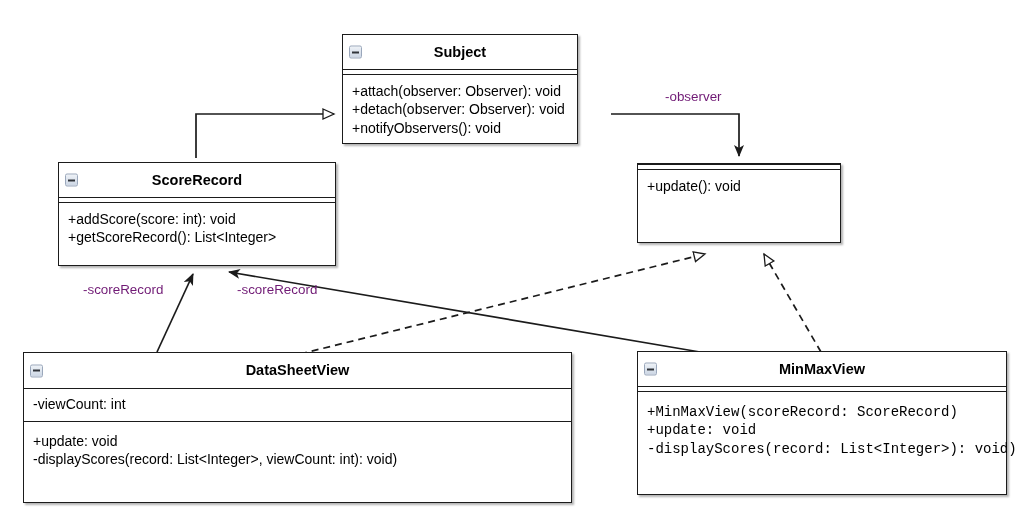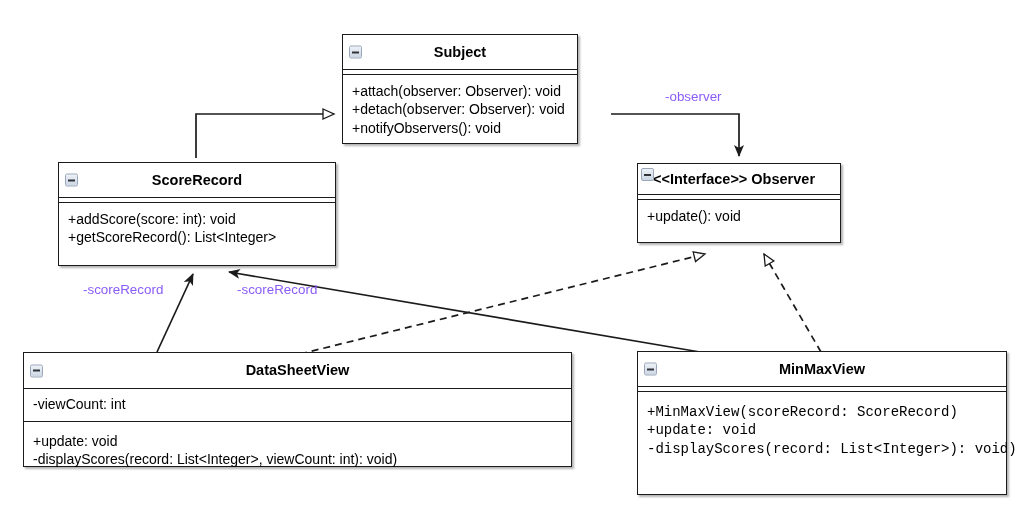--- a/index.html
+++ b/index.html
@@ -80,21 +80,21 @@
     color: #000000;
     padding: 7px 0 7px 9px;
   }
   .member {
     white-space: nowrap;
     line-height: 1.32;
   }
   .edge-label {
     position: absolute;
     font-size: 13.4px;
-    color: #8b5cf6;
+    color: #701a75;
     white-space: nowrap;
     background: transparent;
     z-index: 3;
   }
 </style>
 </head>
 <body>
 
 <div id="canvas">
 
@@ -144,33 +144,29 @@
     <div class="divider"></div>
     <div style="height:4px;"></div>
     <div class="divider"></div>
     <div class="compartment">
       <div class="member">+addScore(score: int): void</div>
       <div class="member">+getScoreRecord(): List&lt;Integer&gt;</div>
     </div>
   </div>
 
   <div class="uml-class" style="left:637px; top:163px; width:204px; height:80px;">
-    <div class="class-header tight" style="height:30px;">
-      <span class="collapse-icon" style="left:3px; top:4px; transform:none;"></span>
-      <span class="header-title" style="margin-left:15px; font-size:14.5px;">&lt;&lt;Interface&gt;&gt; Observer</span>
-    </div>
     <div class="divider"></div>
     <div style="height:4px;"></div>
     <div class="divider"></div>
     <div class="compartment">
       <div class="member">+update(): void</div>
     </div>
   </div>
 
-  <div class="uml-class" style="left:23px; top:352px; width:549px; height:115px;">
+  <div class="uml-class" style="left:23px; top:352px; width:549px; height:151px;">
     <div class="class-header" style="height:35px;">
       <span class="collapse-icon"></span>
       <span class="header-title">DataSheetView</span>
     </div>
     <div class="divider"></div>
     <div class="compartment" style="height:32px; padding-top:6px;">
       <div class="member">-viewCount: int</div>
     </div>
     <div class="divider"></div>
     <div class="compartment" style="padding-top:10px;">

